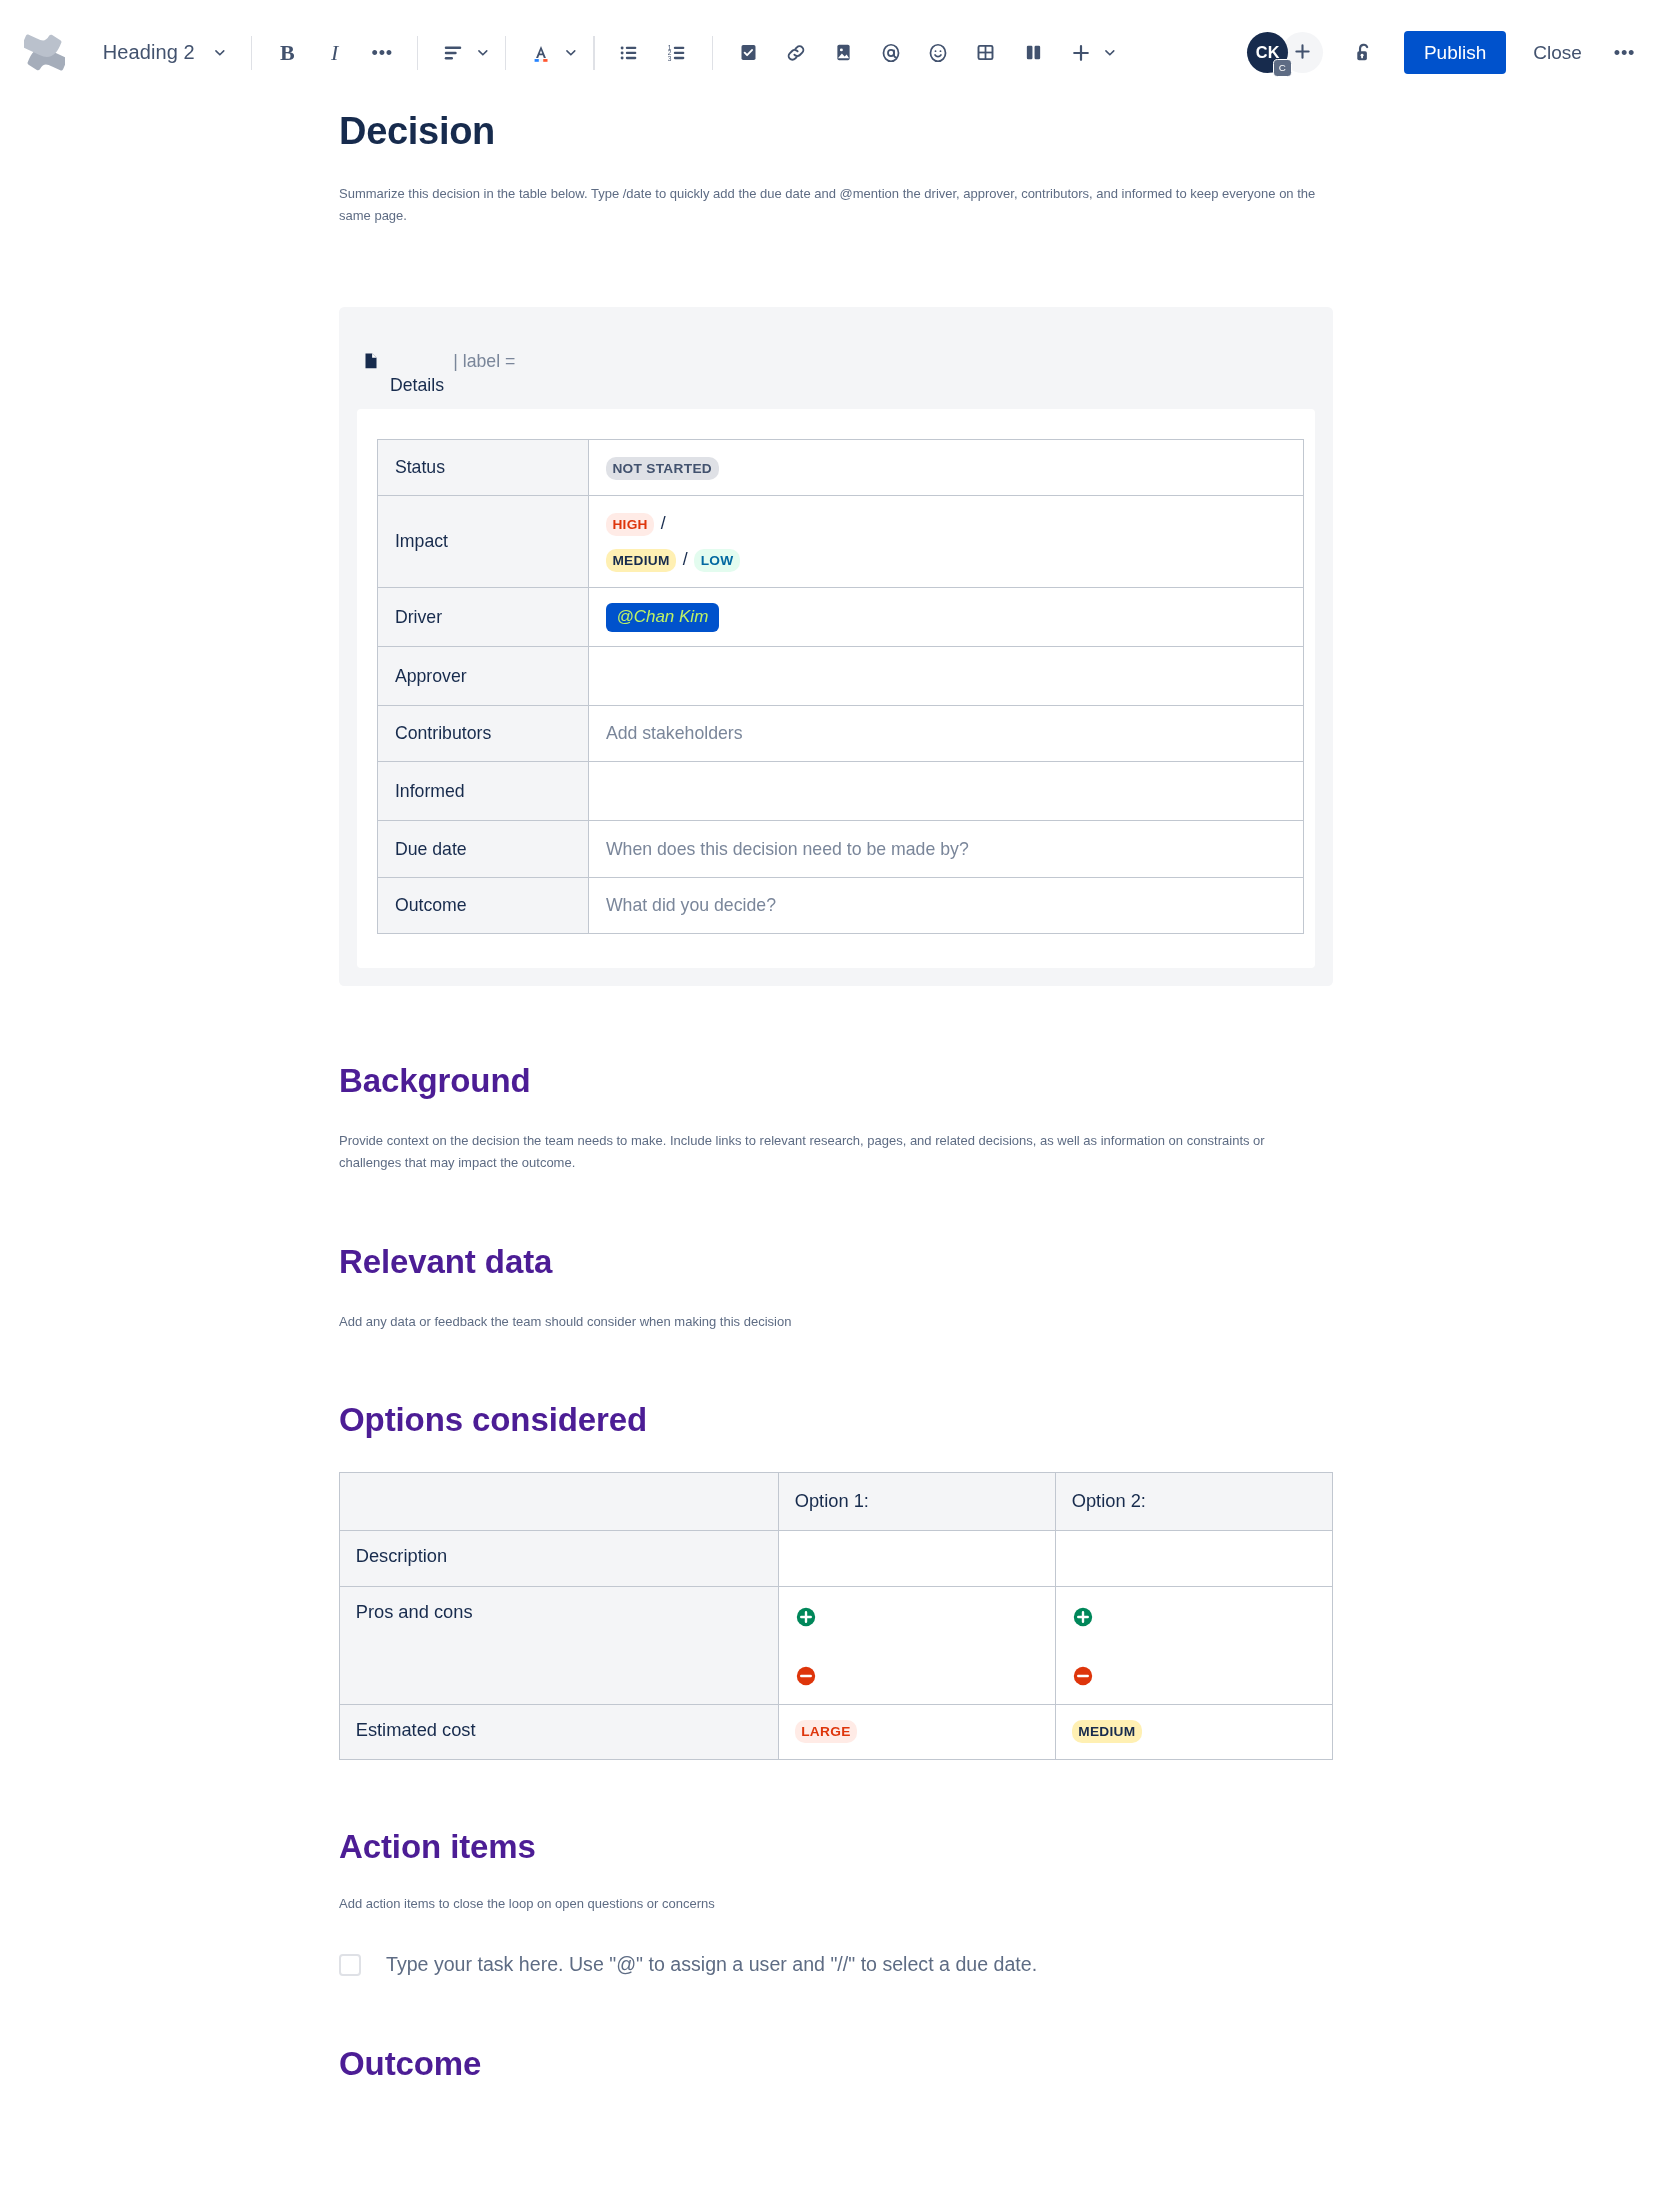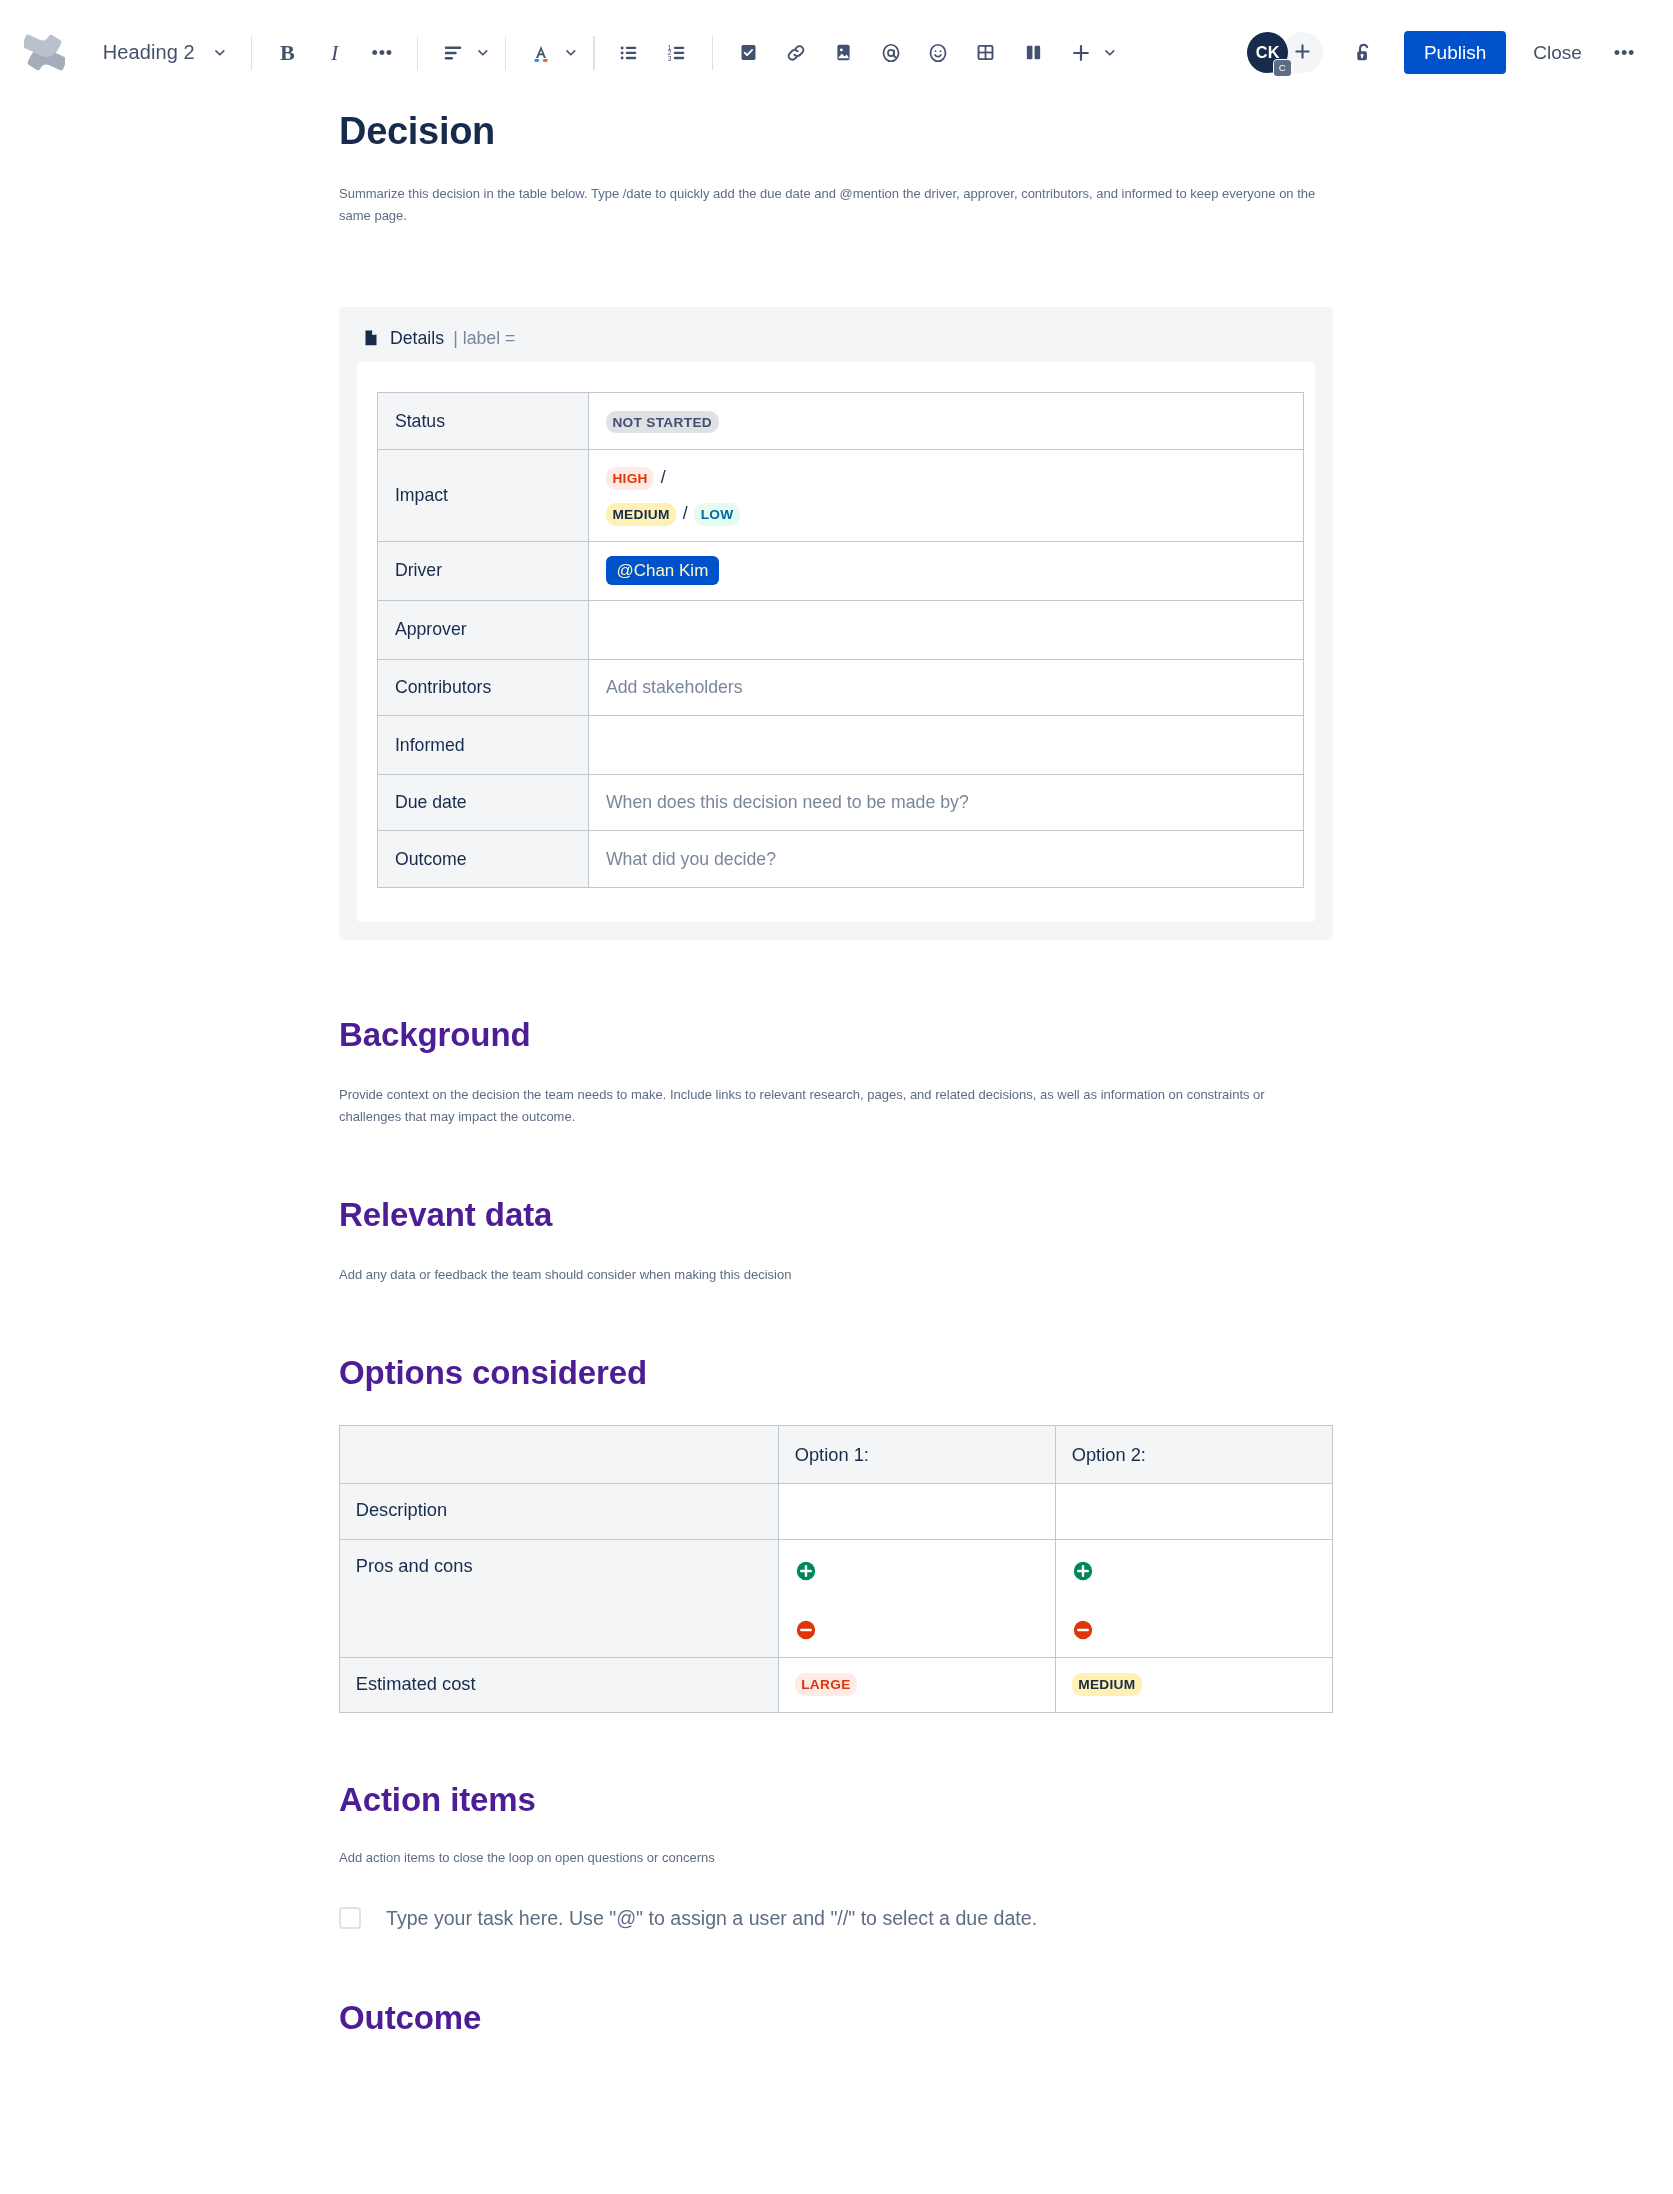--- a/index.html
+++ b/index.html
@@ -107,21 +107,21 @@
     background: #F4F5F7;
     border-radius: 5.2px;
     width: 994px;
     margin-top: 80px;
     padding: 14.4px 18.3px 18.3px 18.3px;
   }
   .details-head {
     display: flex; align-items: center; gap: 9.2px;
     padding: 6.5px 3.9px 13px 3.9px;
   }
-  .details-head-title { font-size: 17.7px; color: #172B4D; }
+  .details-head-title { font-size: 17.7px; color: #172B4D; margin-top: 47px; }
   .details-head-meta { font-size: 17.7px; color: #7A869A; }
   .details-body {
     background: #ffffff;
     border-radius: 3.9px;
     padding: 30px 19.6px 34px 19.6px;
   }
 
   table.k-table {
     border-collapse: collapse;
     width: 927px;
@@ -149,23 +149,24 @@
     padding: 3.9px 6.5px; border-radius: 10px;
     vertical-align: middle; line-height: 1.1;
   }
   .lz-default { background: #DFE1E6; color: #42526E; }
   .lz-red     { background: #FFEBE6; color: #DE350B; }
   .lz-yellow  { background: #FFF0B3; color: #172B4D; }
   .lz-green   { background: #E3FCEF; color: #0369a1; }
   .slash { color: #172B4D; font-size: 17.7px; margin: 0 6.5px; }
 
   .mention {
-    display: inline-block; background: #0052CC; color: #fef9c3;
+    display: inline-block; background: #0052CC; color: #bef264;
     border-radius: 6px; padding: 3.9px 10.5px; font-size: 17px;
     line-height: 1.25;
+    font-style: italic;
   }
 
   
   table.opt-table {
     border-collapse: collapse;
     width: 994px;
     table-layout: fixed;
     margin-top: 33px;
   }
   table.opt-table td, table.opt-table th {

